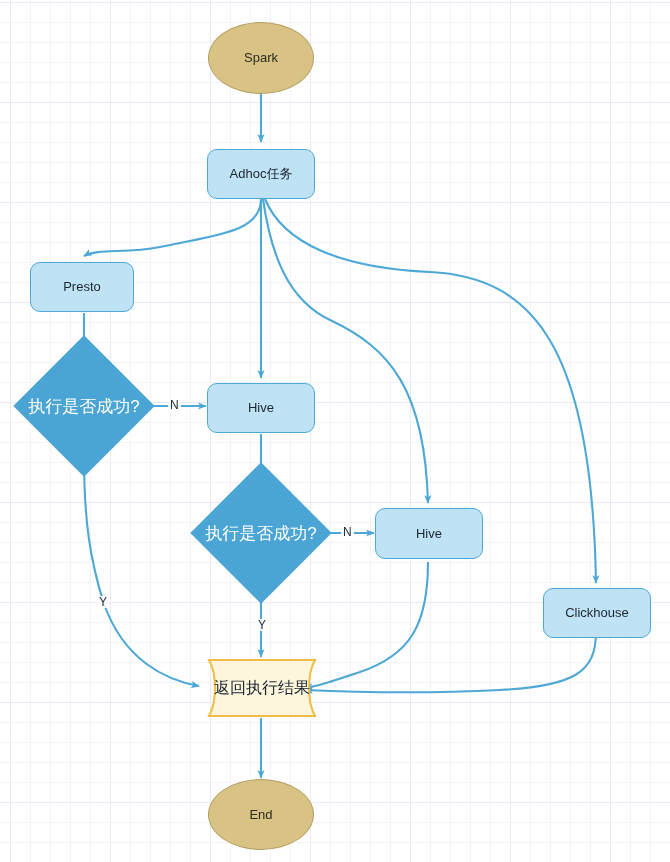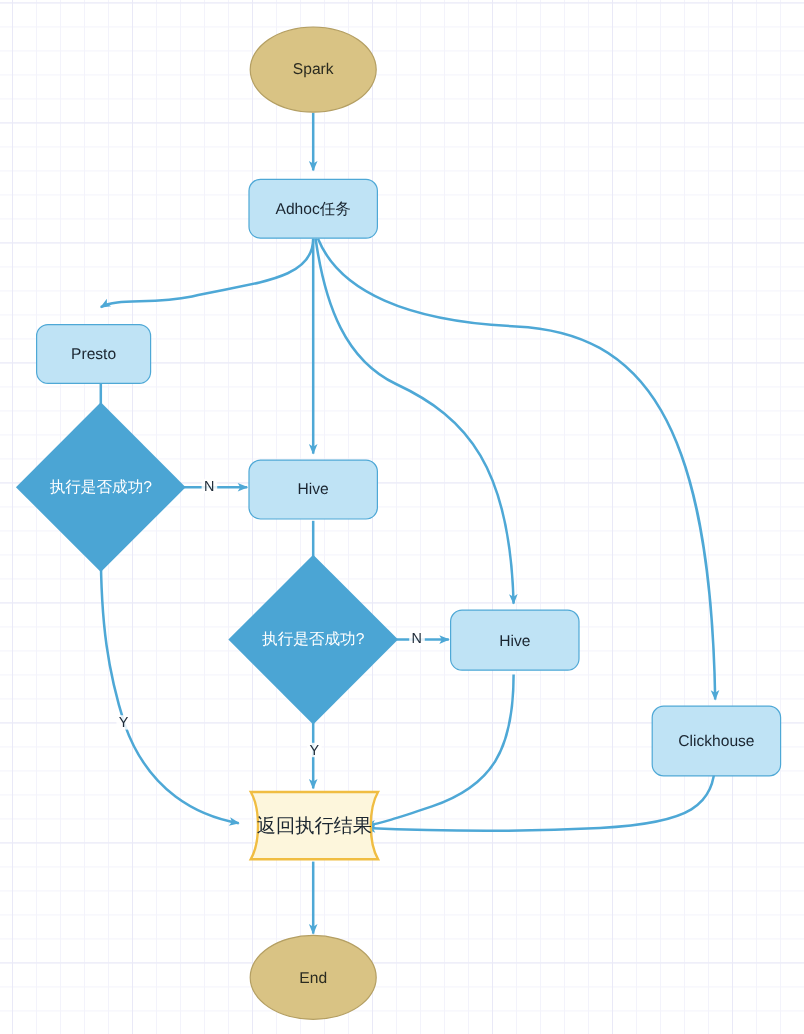--- a/index.html
+++ b/index.html
@@ -61,21 +61,21 @@
     position: absolute;
     left: 0; top: 0;
     width: 100%;
     height: 100%;
     background: #4ba5d4;
     transform: rotate(45deg);
   }
   .node-decision-label {
     position: relative;
     color: #ffffff;
-    font-size: 13px;
+    font-size: 17px;
     white-space: nowrap;
     z-index: 2;
   }
   .node-document {
     position: absolute;
     display: flex;
     align-items: center;
     justify-content: center;
   }
   .node-document svg {
@@ -141,21 +141,21 @@
   </svg>
 
   <div class="node node-terminator" style="left:208px; top:22px; width:106px; height:72px;">
     <span>Spark</span>
   </div>
 
   <div class="node node-process" style="left:207px; top:149px; width:108px; height:50px;">
     <span>Adhoc任务</span>
   </div>
 
-  <div class="node node-process" style="left:30px; top:262px; width:96px; height:50px;margin-top:8px;">
+  <div class="node node-process" style="left:30px; top:262px; width:104px; height:50px;">
     <span>Presto</span>
   </div>
 
   <div class="node-decision-wrap" style="left:34px; top:356px; width:100px; height:100px;">
     <div class="node-decision-shape"></div>
     <span class="node-decision-label">执行是否成功?</span>
   </div>
 
   <div class="node node-process" style="left:207px; top:383px; width:108px; height:50px;">
     <span>Hive</span>
@@ -163,21 +163,21 @@
 
   <div class="node-decision-wrap" style="left:211px; top:483px; width:100px; height:100px;">
     <div class="node-decision-shape"></div>
     <span class="node-decision-label">执行是否成功?</span>
   </div>
 
   <div class="node node-process" style="left:375px; top:508px; width:108px; height:51px;justify-content:center;">
     <span>Hive</span>
   </div>
 
-  <div class="node node-process" style="left:543px; top:588px; width:108px; height:59px;">
+  <div class="node node-process" style="left:543px; top:588px; width:108px; height:50px;">
     <span>Clickhouse</span>
   </div>
 
   <div class="node-document" style="left:203px; top:657px; width:118px; height:62px;">
     <svg width="118" height="62" viewBox="0 0 118 62" xmlns="http://www.w3.org/2000/svg">
       <path d="M6,3 L112,3 C104,17 104,45 112,59 L6,59 C14,45 14,17 6,3 Z" fill="#fdf6dc" stroke="#f0bd42" stroke-width="2"></path>
     </svg>
     <span>返回执行结果</span>
   </div>
 

